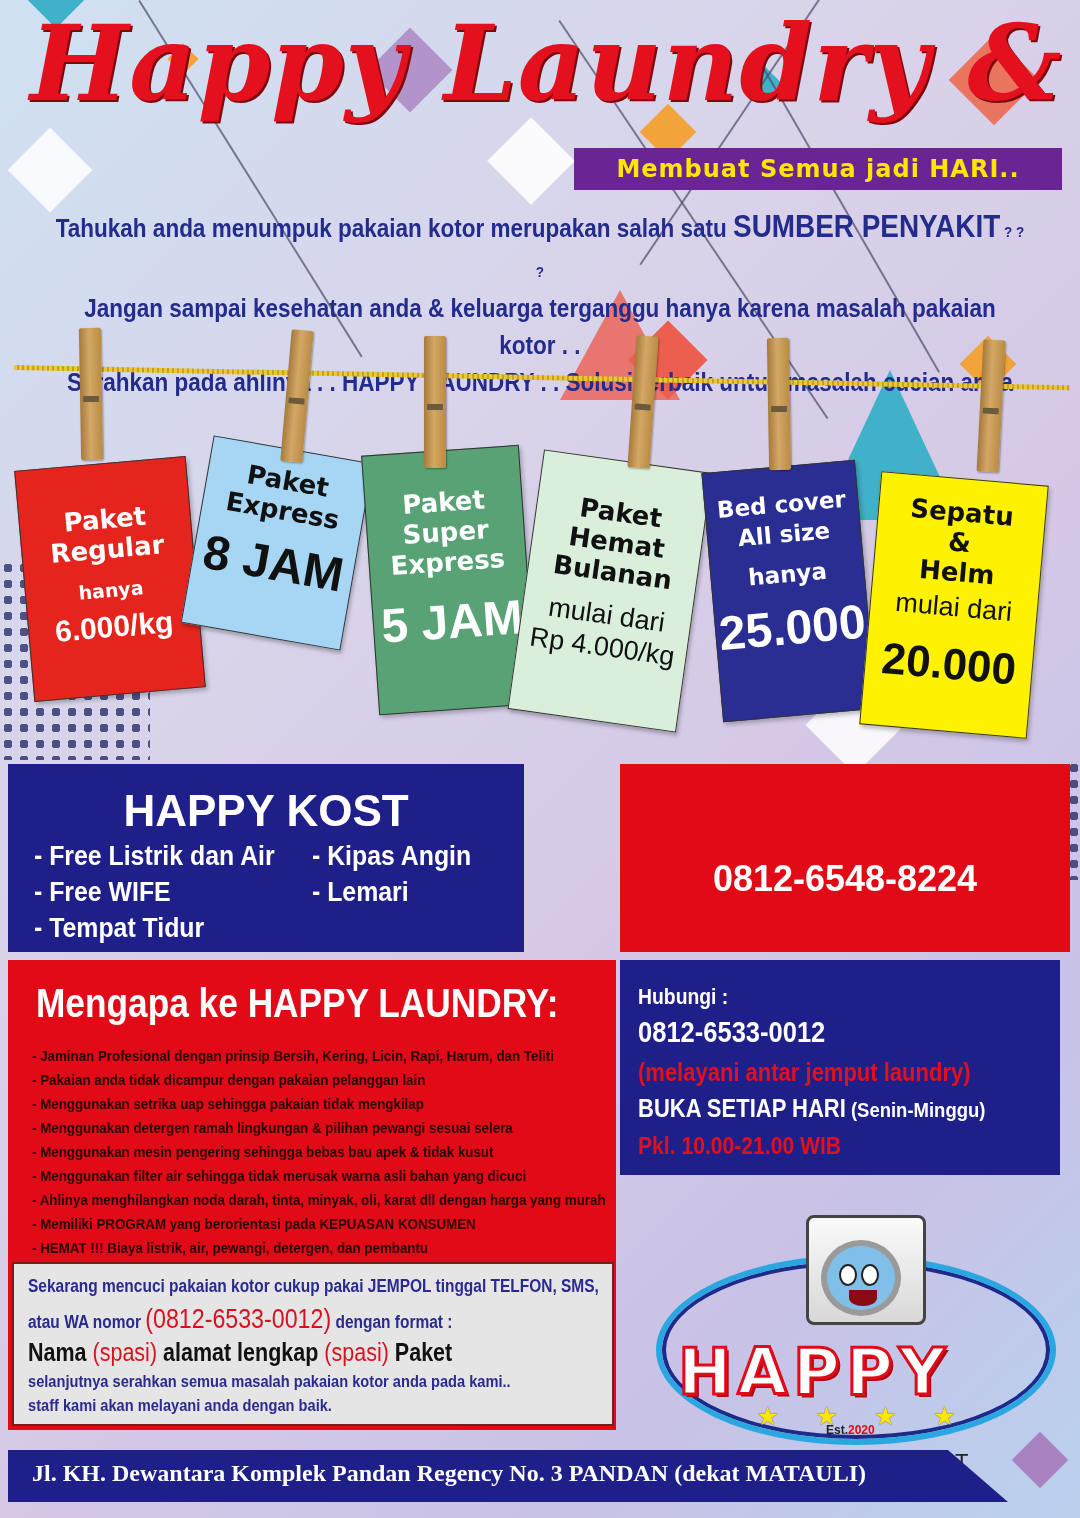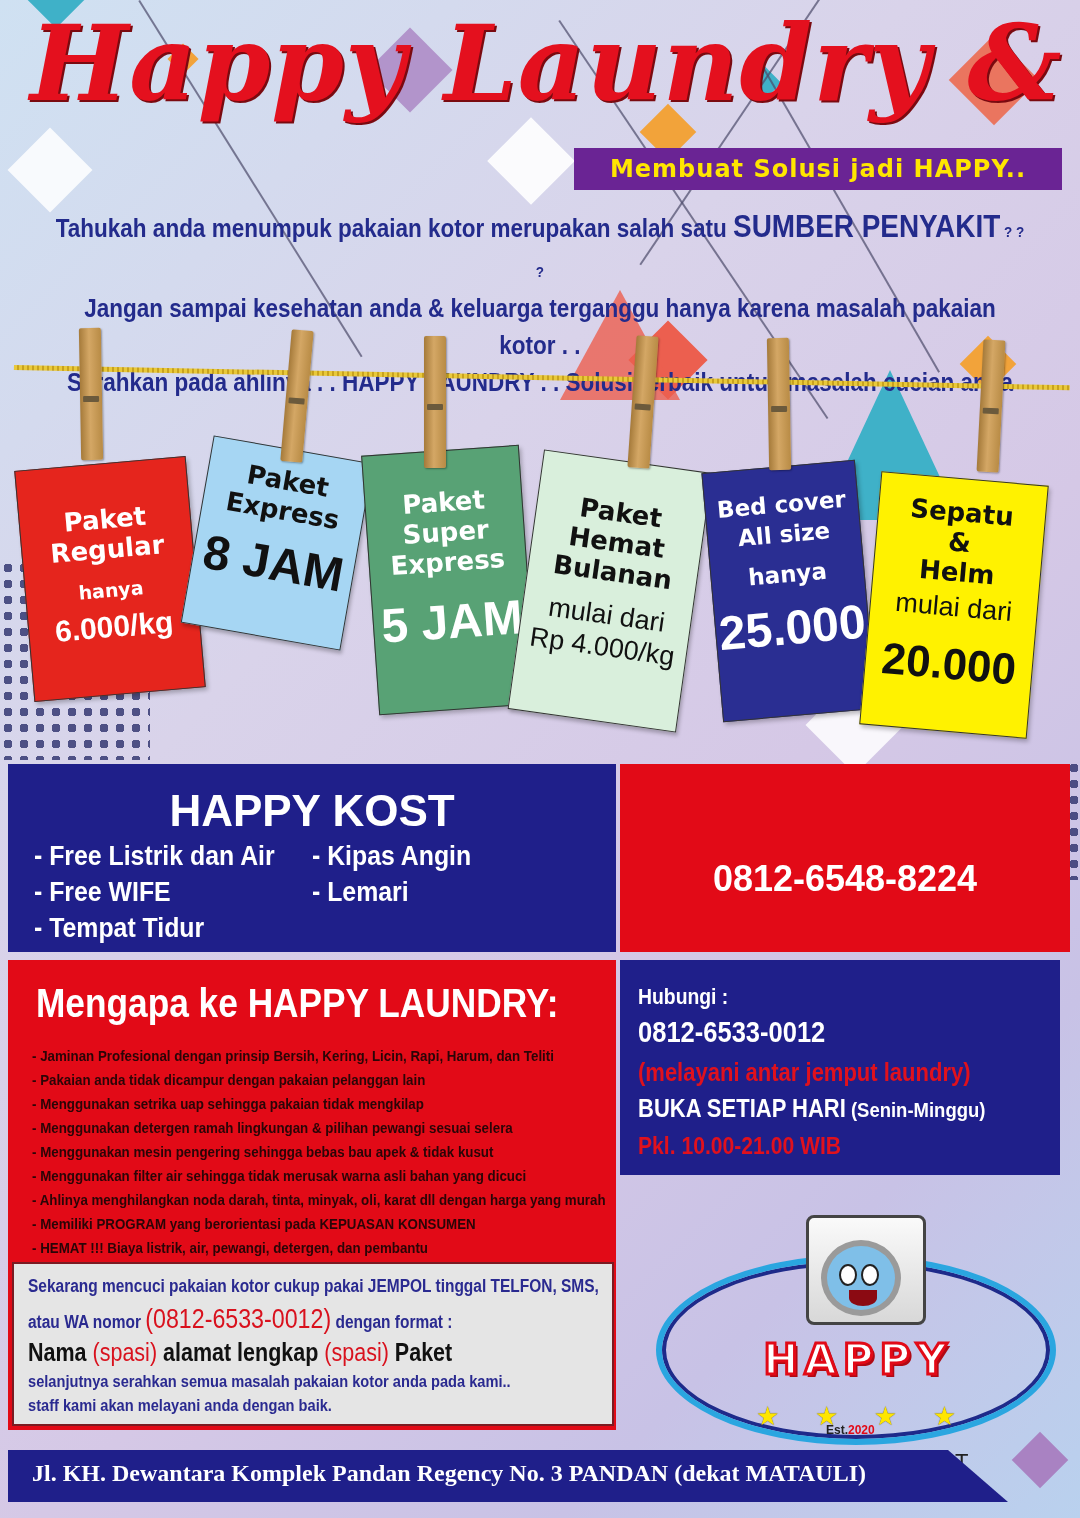--- a/index.html
+++ b/index.html
@@ -64,21 +64,21 @@
       box-shadow: 2px 3px 4px rgba(0,0,0,.25);
     }
     .card .t { font-size: 26px; line-height: 30px; }
     .card .s { font-size: 19px; line-height: 24px; }
     .card .big { font-family: "Liberation Sans", sans-serif; font-size: 48px; line-height: 54px; }
     .card .mid { font-family: "Liberation Sans", sans-serif; font-size: 30px; line-height: 34px; }
     .card .n { font-family: "Liberation Sans", sans-serif; font-weight: normal; font-size: 27px; line-height: 32px; }
 
     
     .panel { position: absolute; }
-    .kost { left: 8px; top: 764px; width: 608px; height: 188px; background: #1f1f8a; color: #fff; }
+    .kost { left: 8px; top: 764px; width: 516px; height: 188px; background: #1f1f8a; color: #fff; }
     .kost h2 { position: absolute; left: 0; width: 100%; top: 22px; text-align: center; font-size: 44px; font-weight: bold; }
     .kost ul { position: absolute; list-style: none; font-size: 27px; font-weight: bold; line-height: 36px; transform: scaleX(.92); transform-origin: 0 0; }
     .kost-info { left: 620px; top: 764px; width: 450px; height: 188px; background: #e20a17; color: #fff; text-align: center; }
     .kost-info .l { position: absolute; top: 64px; width: 100%; font-size: 21px; font-weight: bold; }
     .kost-info .p { position: absolute; top: 94px; width: 100%; font-size: 36px; font-weight: bold; }
 
     .why { left: 8px; top: 960px; width: 608px; height: 470px; background: #e20a17; }
     .why h2 { position: absolute; left: 28px; top: 20px; color: #fff; font-size: 41px; font-weight: bold; transform: scaleX(.86); transform-origin: 0 0; white-space: nowrap; }
     .why ul { position: absolute; left: 24px; top: 84px; list-style: none; color: #2a0507; font-size: 15.5px; font-weight: bold; line-height: 24px; transform: scaleX(.86); transform-origin: 0 0; white-space: nowrap; }
     .order { left: 12px; top: 1262px; width: 602px; height: 164px; background: #e5e5e5; border: 2px solid #7a1b22; }
@@ -98,22 +98,22 @@
       border: 6px solid #2aa6e0; box-shadow: inset 0 0 0 4px #1e2a8a;
     }
     .washer {
       position: absolute; left: 150px; top: 10px; width: 120px; height: 110px;
       background: linear-gradient(#fafafa, #d8d8d8); border: 3px solid #444; border-radius: 8px;
     }
     .washer .drum { position: absolute; left: 12px; top: 22px; width: 80px; height: 76px; border-radius: 50%; background: #7fbfe8; border: 6px solid #9a9a9a; }
     .washer .eye { position: absolute; top: 18px; width: 18px; height: 22px; background: #fff; border: 2px solid #222; border-radius: 50%; }
     .washer .mouth { position: absolute; left: 22px; top: 44px; width: 28px; height: 16px; background: #8b0a12; border-radius: 0 0 50% 50%; }
     .happy-word {
-      position: absolute; left: 22px; top: 130px; width: 360px; text-align: center;
-      font-family: "DejaVu Sans", sans-serif; font-weight: bold; font-size: 42px; letter-spacing: 6px;
+      position: absolute; left: 22px; top: 130px; width: 360px; 
+      font-family: "DejaVu Sans", sans-serif; font-weight: bold; font-size: 64px; letter-spacing: 6px;
       color: #fff; -webkit-text-stroke: 3px #e20a17; text-shadow: 3px 3px 0 #b00a14;
     }
     .stars { position: absolute; left: 100px; top: 196px; width: 200px; display: flex; justify-content: space-between; color: #ffe600; font-size: 26px; text-shadow: 0 0 1px #333; }
     .est { position: absolute; left: 170px; top: 218px; font-size: 12px; color: #222; font-weight: bold; }
     .est span { color: #e20a17; }
     .lk { position: absolute; left: 90px; top: 224px; width: 230px; text-align: center; font-size: 22px; color: #222; letter-spacing: 2px; }
 
     .address {
       position: absolute; left: 8px; top: 1450px; width: 1000px; height: 52px; background: #1f1f8a;
       clip-path: polygon(0 0, 940px 0, 1000px 100%, 0 100%);
@@ -143,21 +143,21 @@
   <div class="diamond" style="left:1020px;top:1440px;width:40px;height:40px;background:#a982c2;"></div>
   <div class="dots" style="left:0;top:560px;width:150px;height:200px;opacity:.8;"></div>
   <div class="dots" style="left:1050px;top:760px;width:30px;height:120px;opacity:.8;"></div>
   <div class="line" style="left:140px;top:0;width:420px;transform:rotate(58deg);"></div>
   <div class="line" style="left:560px;top:20px;width:480px;transform:rotate(56deg);"></div>
   <div class="line" style="left:820px;top:0;width:320px;transform:rotate(124deg);"></div>
   <div class="line" style="left:760px;top:60px;width:360px;transform:rotate(60deg);"></div>
 </div>
 
 <div class="title">Happy Laundry &amp; Kost</div>
-<div class="tagline">Membuat Solusi jadi HAPPY..</div>
+<div class="tagline">Membuat Semua jadi HARI..</div>
 
 <div class="intro">
   <div><span>Tahukah anda menumpuk pakaian kotor merupakan salah satu </span><span class="big">SUMBER PENYAKIT</span><span class="small"> ? ? ?</span></div>
   <div>Jangan sampai kesehatan anda &amp; keluarga terganggu hanya karena masalah pakaian kotor . .</div>
   <div>Serahkan pada ahlinya . . HAPPY LAUNDRY . . Solusi terbaik untuk masalah cucian anda</div>
 </div>
 
 <div class="rope"></div>
 
 <div class="card" style="left:24px;top:463px;width:172px;height:232px;transform:rotate(-5deg);background:#e5251d;color:#fff;padding-top:40px;">

